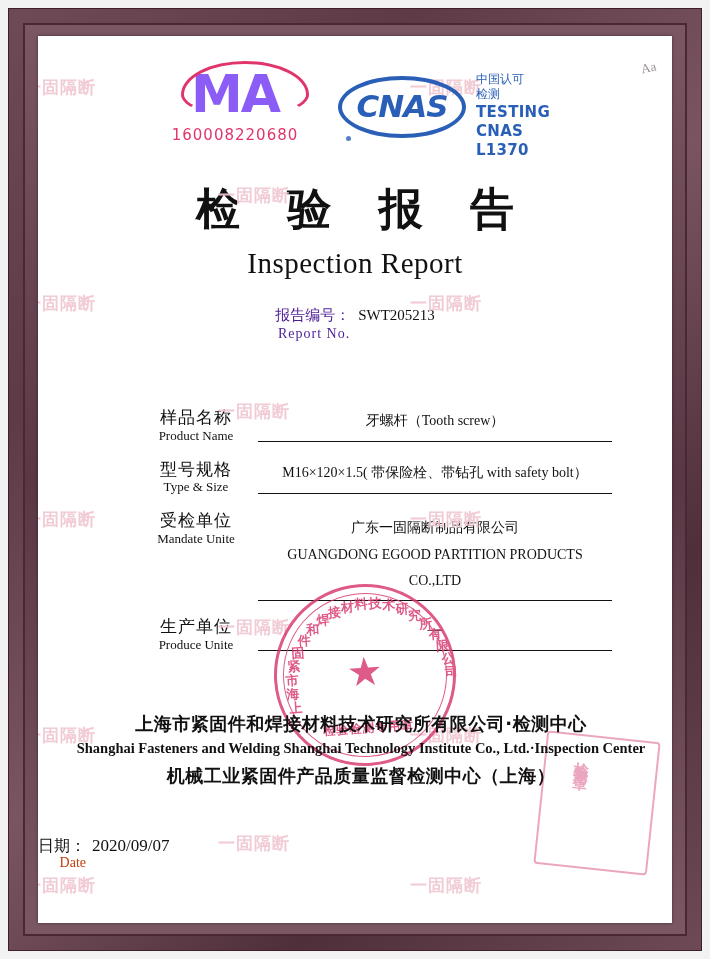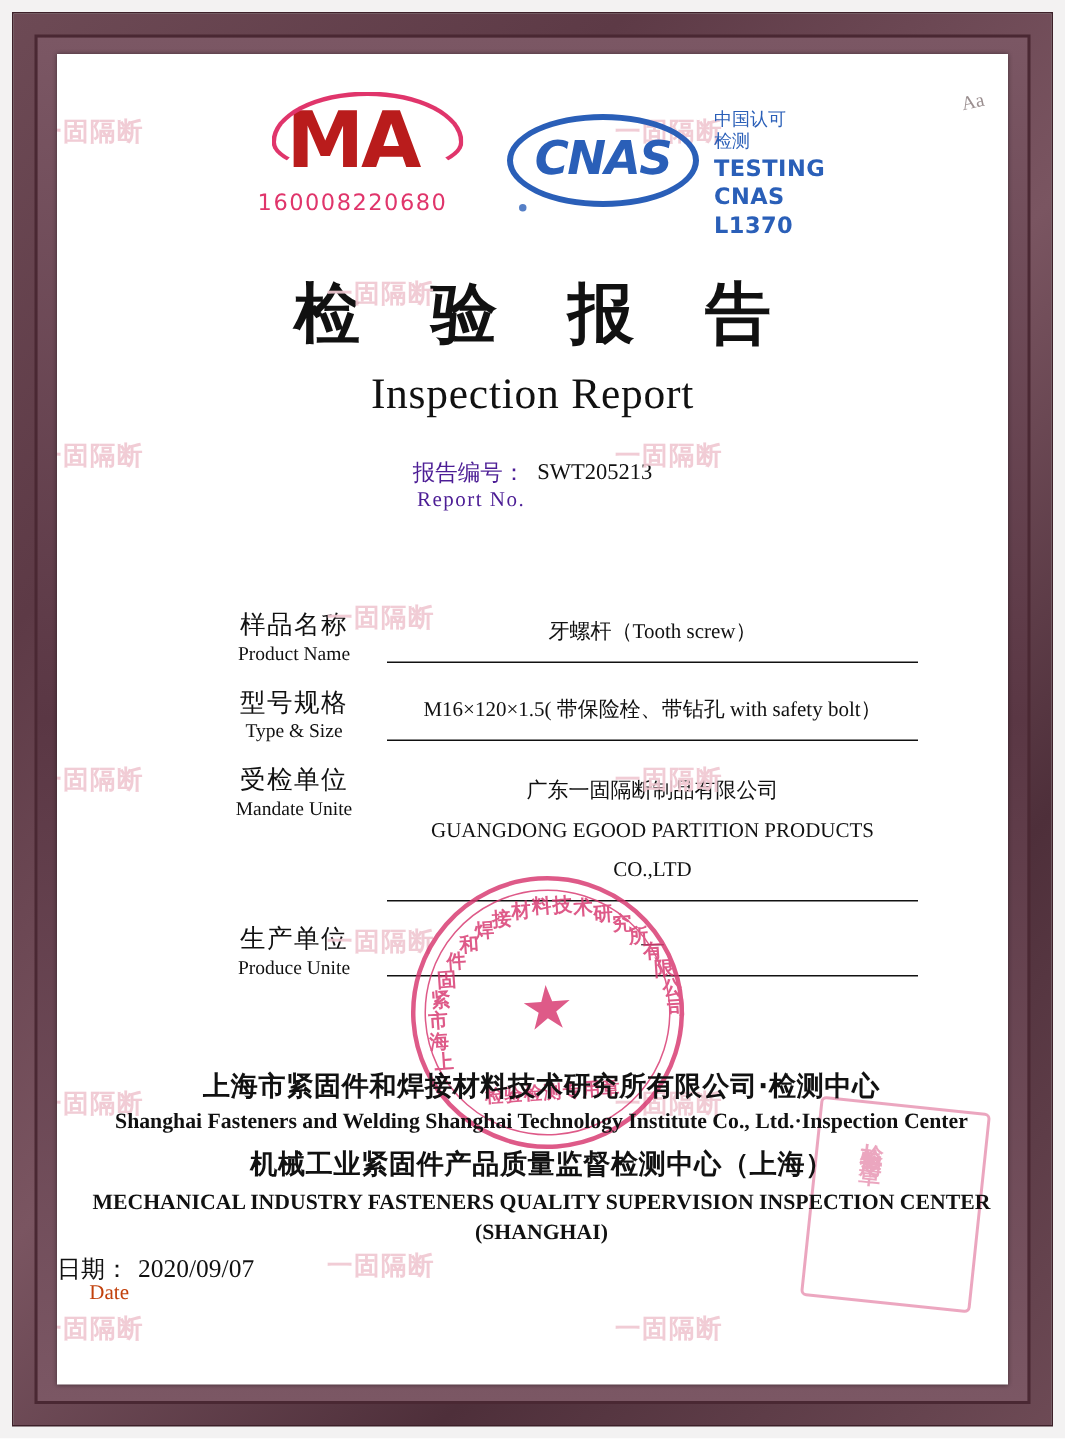--- a/index.html
+++ b/index.html
@@ -91,21 +91,21 @@
     position: absolute;
     left: 112px;
     top: 10px;
     width: 170px;
     text-align: center;
   }
   .ma-mark {
     font-family: "DejaVu Sans", sans-serif;
     font-size: 52px;
     font-weight: 700;
-    color: #b91c1c;
+    color: #8b5cf6;
     letter-spacing: -2px;
     line-height: 1;
     position: relative;
     display: inline-block;
     padding: 0 6px;
   }
   .ma-mark::before {
     content: "";
     position: absolute;
     left: -4px;
@@ -557,21 +557,20 @@
     </div>
 
     <div class="seal-side">
       <span>检验专用章</span>
     </div>
 
     <div class="institute">
       <div class="l-cn">上海市紧固件和焊接材料技术研究所有限公司·检测中心</div>
       <div class="l-en">Shanghai Fasteners and Welding Shanghai Technology Institute Co., Ltd.·Inspection Center</div>
       <div class="l-cn2">机械工业紧固件产品质量监督检测中心（上海）</div>
-      <div class="l-en2">MECHANICAL INDUSTRY FASTENERS QUALITY SUPERVISION INSPECTION CENTER (SHANGHAI)</div>
     </div>
 
     <div class="date-block">
       <div class="date-labels">
         <div class="cn">日期：</div>
         <div class="en">Date</div>
       </div>
       <div class="date-value">2020/09/07</div>
     </div>
 

